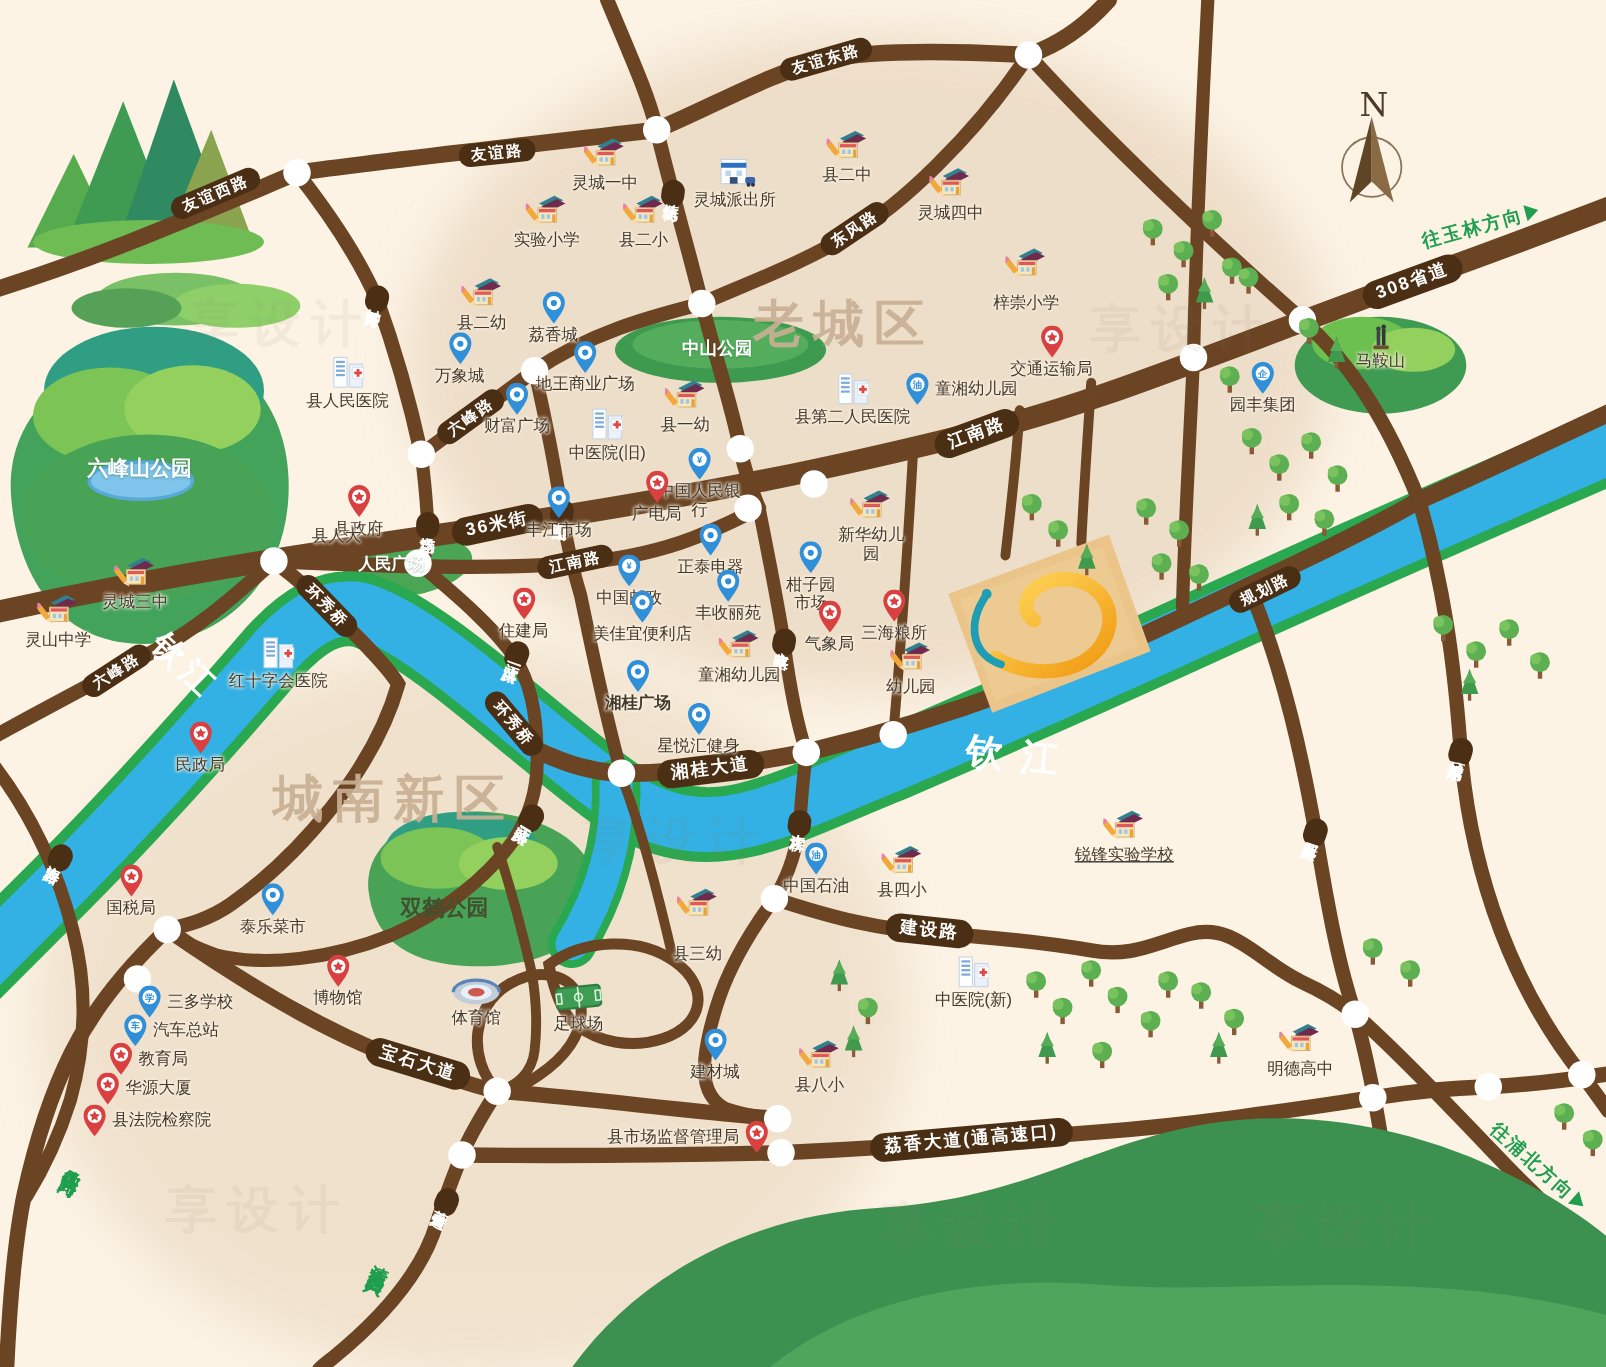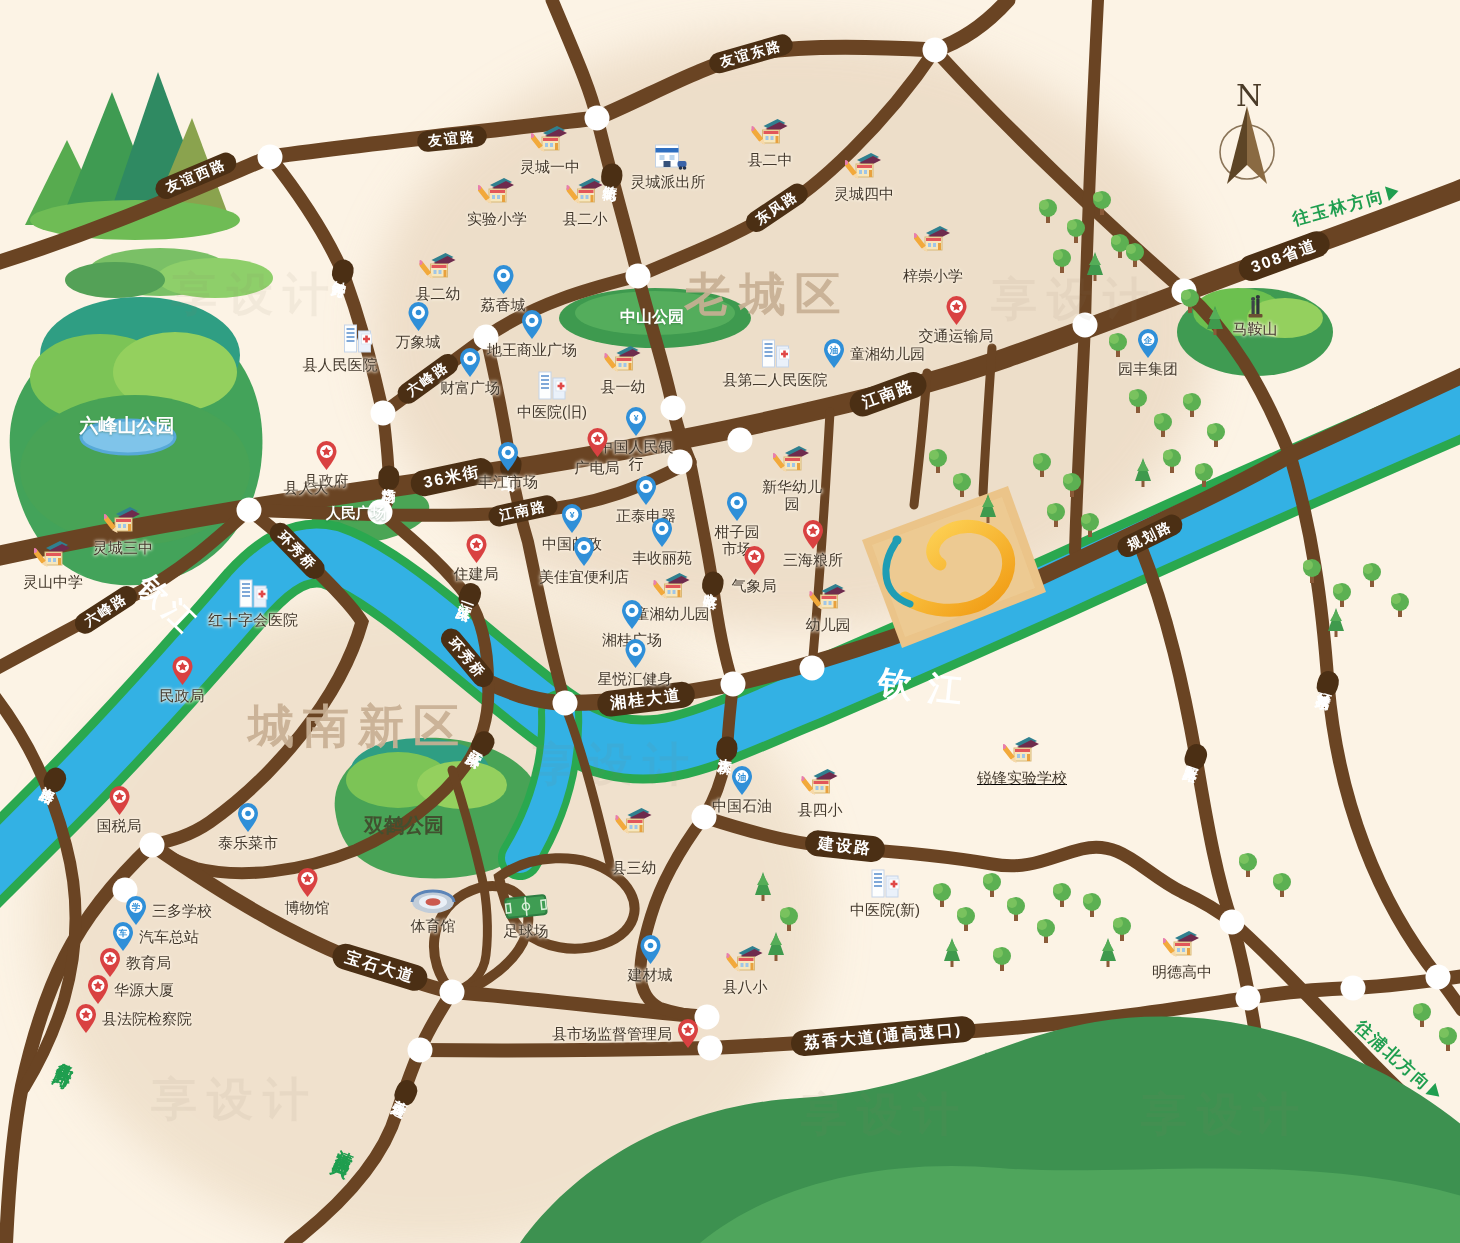--- a/index.html
+++ b/index.html
@@ -625,21 +625,21 @@
             <rect x="19" y="20" width="3" height="4" fill="#9fc6e8"></rect>
    <rect x="24" y="20" width="3" height="7" fill="#e8a13e"></rect>
    <g transform="rotate(-38 8 22)">
               <rect x="5.5" y="10" width="5" height="15" rx="1" fill="#f2a93b"></rect>
    <polygon points="5.5,25 10.5,25 8,31" fill="#f7d9a8"></polygon>
               <circle cx="8" cy="10" r="2.4" fill="#e87fae"></circle>
             </g>
           </svg></span>
         <div class="lbl">县一幼</div>
       </div>
-      <div class="poi b" style="left: 340px; top: 341px; transform: translate(-50%, -20px); align-items: flex-end;">
+      <div class="poi b" style="left: 316px; top: 341px; transform: translate(-50%, -20px);">
         <span class="ic"><svg width="40" height="34" viewBox="0 0 40 34">
    <rect x="7" y="4" width="12" height="27" fill="#fdfefe" stroke="#c5d4e8"></rect>
    <rect x="9" y="7" width="8" height="2" fill="#7fa8d8"></rect>
             <rect x="9" y="11" width="8" height="2" fill="#7fa8d8"></rect>
    <rect x="9" y="15" width="8" height="2" fill="#7fa8d8"></rect>
             <rect x="9" y="19" width="8" height="2" fill="#7fa8d8"></rect>
    <rect x="21" y="10" width="12" height="21" fill="#eaf1fa" stroke="#c5d4e8"></rect>
    <rect x="24" y="13" width="10" height="10" fill="#ffffff" stroke="#dde5ef"></rect>
    <path d="M29,14.5 v7 M25.5,18 h7" stroke="#e04848" stroke-width="2.6"></path>
           </svg></span>
@@ -795,21 +795,21 @@
         <div class="lbl" style="width: 58px; white-space: normal;">柑子园市场</div>
       </div>
       <div class="poi b" style="left: 754px; top: 566px; transform: translate(-50%, -20px);">
         <span class="ic"><svg width="24" height="30" viewBox="0 0 24 30">
    <path d="M12,29 C5,20 2,15 2,10 a10,10 0 1 1 20,0 c0,5 -3,10 -10,19 z" fill="#d94141"></path>
    <circle cx="12" cy="10.5" r="6.5" fill="#fff"></circle>
    <path d="M12,5.8 l1.5,3 3.3,.45 -2.4,2.3 .6,3.2 -3,-1.55 -3,1.55 .6,-3.2 -2.4,-2.3 3.3,-.45 z" fill="#d94141"></path>
           </svg></span>
         <div class="lbl">气象局</div>
       </div>
-      <div class="poi b" style="left: 813px; top: 540px; transform: translate(-50%, -20px); justify-content: center;">
+      <div class="poi b" style="left: 813px; top: 556px; transform: translate(-50%, -20px); justify-content: center;">
         <span class="ic"><svg width="24" height="30" viewBox="0 0 24 30">
    <path d="M12,29 C5,20 2,15 2,10 a10,10 0 1 1 20,0 c0,5 -3,10 -10,19 z" fill="#d94141"></path>
    <circle cx="12" cy="10.5" r="6.5" fill="#fff"></circle>
    <path d="M12,5.8 l1.5,3 3.3,.45 -2.4,2.3 .6,3.2 -3,-1.55 -3,1.55 .6,-3.2 -2.4,-2.3 3.3,-.45 z" fill="#d94141"></path>
           </svg></span>
         <div class="lbl">三海粮所</div>
       </div>
       <div class="poi b" style="left: 584px; top: 557px; transform: translate(-50%, -20px);">
         <span class="ic"><svg width="24" height="30" viewBox="0 0 24 30">
    <path d="M12,29 C5,20 2,15 2,10 a10,10 0 1 1 20,0 c0,5 -3,10 -10,19 z" fill="#2f8fd8"></path>
@@ -828,21 +828,21 @@
             <rect x="19" y="20" width="3" height="4" fill="#9fc6e8"></rect>
    <rect x="24" y="20" width="3" height="7" fill="#e8a13e"></rect>
    <g transform="rotate(-38 8 22)">
               <rect x="5.5" y="10" width="5" height="15" rx="1" fill="#f2a93b"></rect>
    <polygon points="5.5,25 10.5,25 8,31" fill="#f7d9a8"></polygon>
               <circle cx="8" cy="10" r="2.4" fill="#e87fae"></circle>
             </g>
           </svg></span>
         <div class="lbl">童湘幼儿园</div>
       </div>
-      <div class="poi b" style="left: 632px; top: 620px; transform: translate(-50%, -20px);">
+      <div class="poi b" style="left: 580px; top: 620px; transform: translate(-50%, -20px); font-weight: bold;">
         <span class="ic"><svg width="24" height="30" viewBox="0 0 24 30">
    <path d="M12,29 C5,20 2,15 2,10 a10,10 0 1 1 20,0 c0,5 -3,10 -10,19 z" fill="#2f8fd8"></path>
    <circle cx="12" cy="10.5" r="6.5" fill="#fff"></circle>
    <circle cx="12" cy="10.5" r="2.8" fill="#2f8fd8"></circle>
           </svg></span>
         <div class="lbl">湘桂广场</div>
       </div>
       <div class="poi b" style="left: 635px; top: 659px; transform: translate(-50%, -20px);">
         <span class="ic"><svg width="24" height="30" viewBox="0 0 24 30">
    <path d="M12,29 C5,20 2,15 2,10 a10,10 0 1 1 20,0 c0,5 -3,10 -10,19 z" fill="#2f8fd8"></path>

